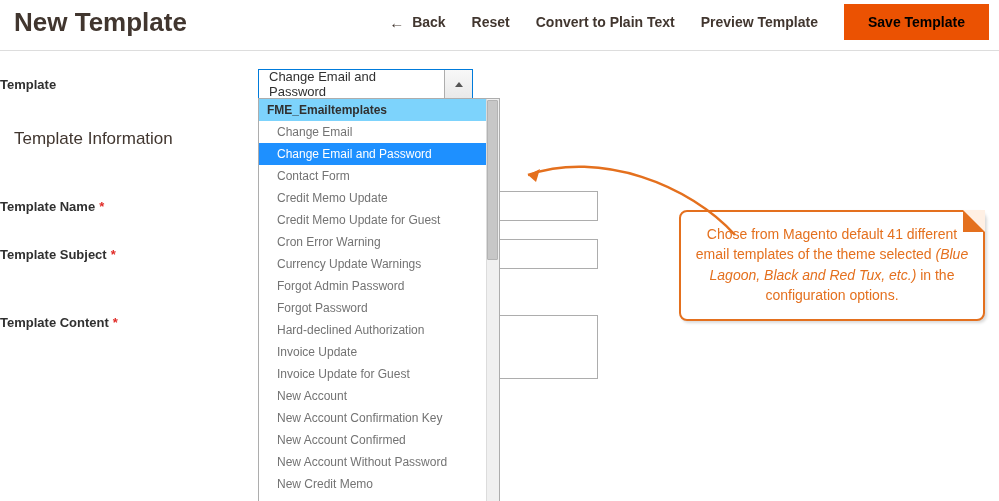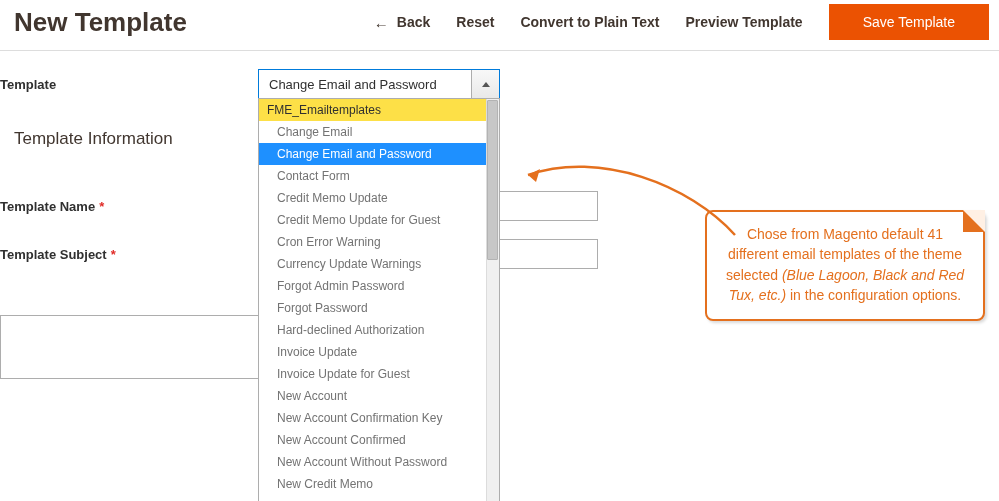--- a/index.html
+++ b/index.html
@@ -38,24 +38,24 @@
     color: #41362f;
     cursor: pointer;
     font-weight: 600;
     display: inline-flex;
     align-items: center;
     gap: 8px;
   }
   .action-link .arrow { font-size: 15px; line-height: 1; }
   .primary-btn {
     background: #eb5202;
-    color: #ffffff;
-    padding: 10px 34px;
+    color: #000000;
+    padding: 10px 24px;
     font-size: 14px;
-    font-weight: 400;
+    font-weight: 700;
     cursor: pointer;
     border: none;
   }
 
   
   .form-area { padding-top: 18px; }
   .form-row {
     display: flex;
     align-items: center;
     margin-bottom: 18px;
@@ -107,22 +107,22 @@
     max-height: 406px;
     overflow: hidden;
     z-index: 20;
   }
   .dd-scroll {
     overflow: hidden;
     height: 406px;
     position: relative;
   }
   .dd-group-header {
-    background: #fde047;
-    font-weight: 400;
+    background: #7dd3fc;
+    font-weight: 700;
     font-size: 12px;
     padding: 4px 8px;
     color: #303030;
   }
   .dd-option {
     font-size: 12px;
     padding: 4px 8px 4px 18px;
     color: #737373;
     cursor: pointer;
     white-space: nowrap;
@@ -171,21 +171,21 @@
     padding: 0 10px 10px 14px;
     margin-top: 30px;
     margin-bottom: 32px;
   }
 
   
   .callout {
     position: absolute;
     top: 210px;
     right: 14px;
-    width: 280px;
+    width: 306px;
     border: 2px solid #e4701e;
     border-radius: 8px;
     background: #fff;
     padding: 12px 14px 14px;
     font-size: 14px;
     color: #e4701e;
     text-align: center;
     line-height: 1.45;
     box-shadow: 2px 2px 3px rgba(0,0,0,0.15);
   }
@@ -228,21 +228,21 @@
     <span class="action-link">Convert to Plain Text</span>
     <span class="action-link">Preview Template</span>
     <button class="primary-btn">Save Template</button>
   </div>
 </div>
 
 <div class="form-area">
 
   <div class="form-row">
     <div class="form-label-col">Template</div>
-    <div class="form-field-col" style="width:242px;">
+    <div class="form-field-col" style="width:215px;">
       <div class="combo">
         <div class="combo-text">Change Email and Password</div>
         <div class="combo-btn">
           <svg viewBox="0 0 8 5">
               <path d="M0 5 L4 0 L8 5 Z"></path>
             </svg>
         </div>
       </div>
 
       <div class="dropdown">
@@ -289,20 +289,23 @@
   <div class="form-row">
     <div class="form-label-col">
       <span>Template Subject</span><span class="req-star">*</span>
     </div>
     <div class="form-field-col">
       <input class="text-input" style="">
     </div>
   </div>
 
   <div class="form-row" style="align-items:flex-start; margin-top:46px;">
+    <div class="form-label-col">
+      <span>Template Content</span><span class="req-star">*</span>
+    </div>
     <div class="form-field-col">
       <div class="textarea-input"></div>
     </div>
   </div>
 
 </div>
 
 <svg class="arrow-svg" viewBox="0 0 230 100">
   <path d="M 8 20 C 80 -5, 170 30, 215 80" stroke="#e4701e" stroke-width="2.5" fill="none"></path>
   <path d="M 8 20 L 20 14 L 16 27 Z" fill="#e4701e"></path>

